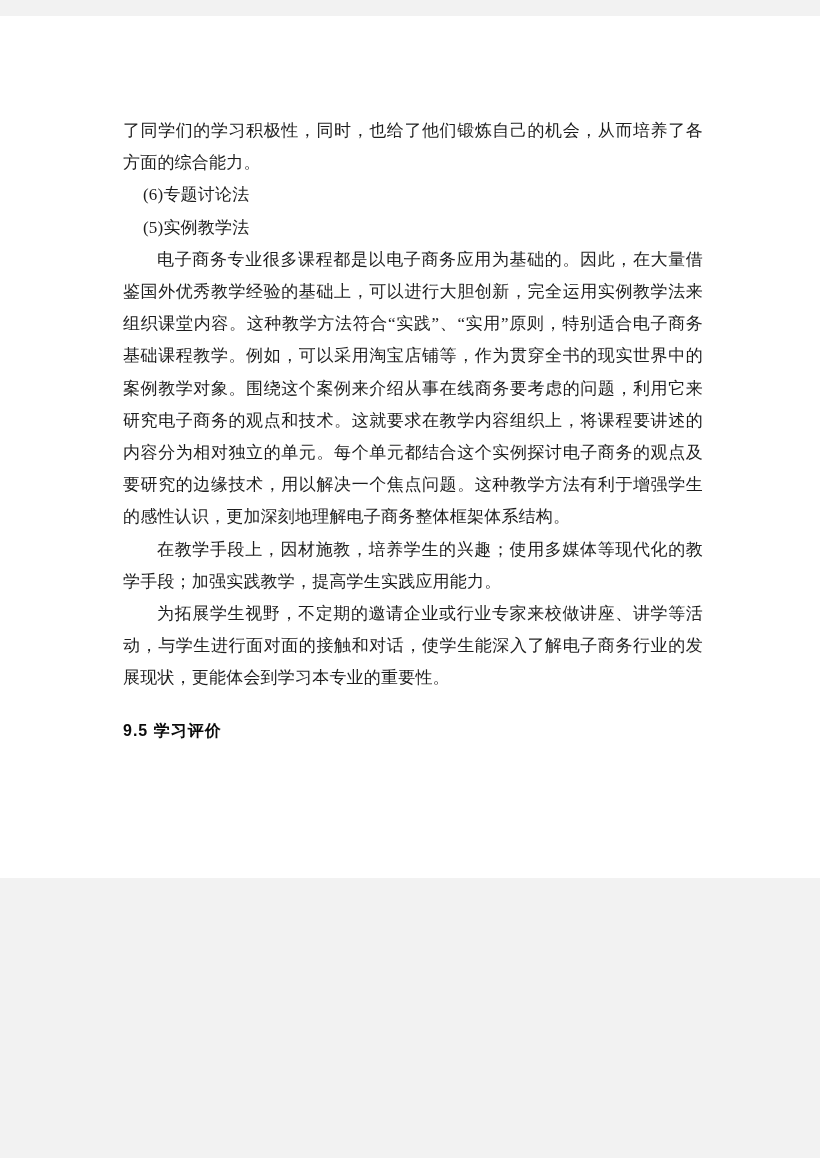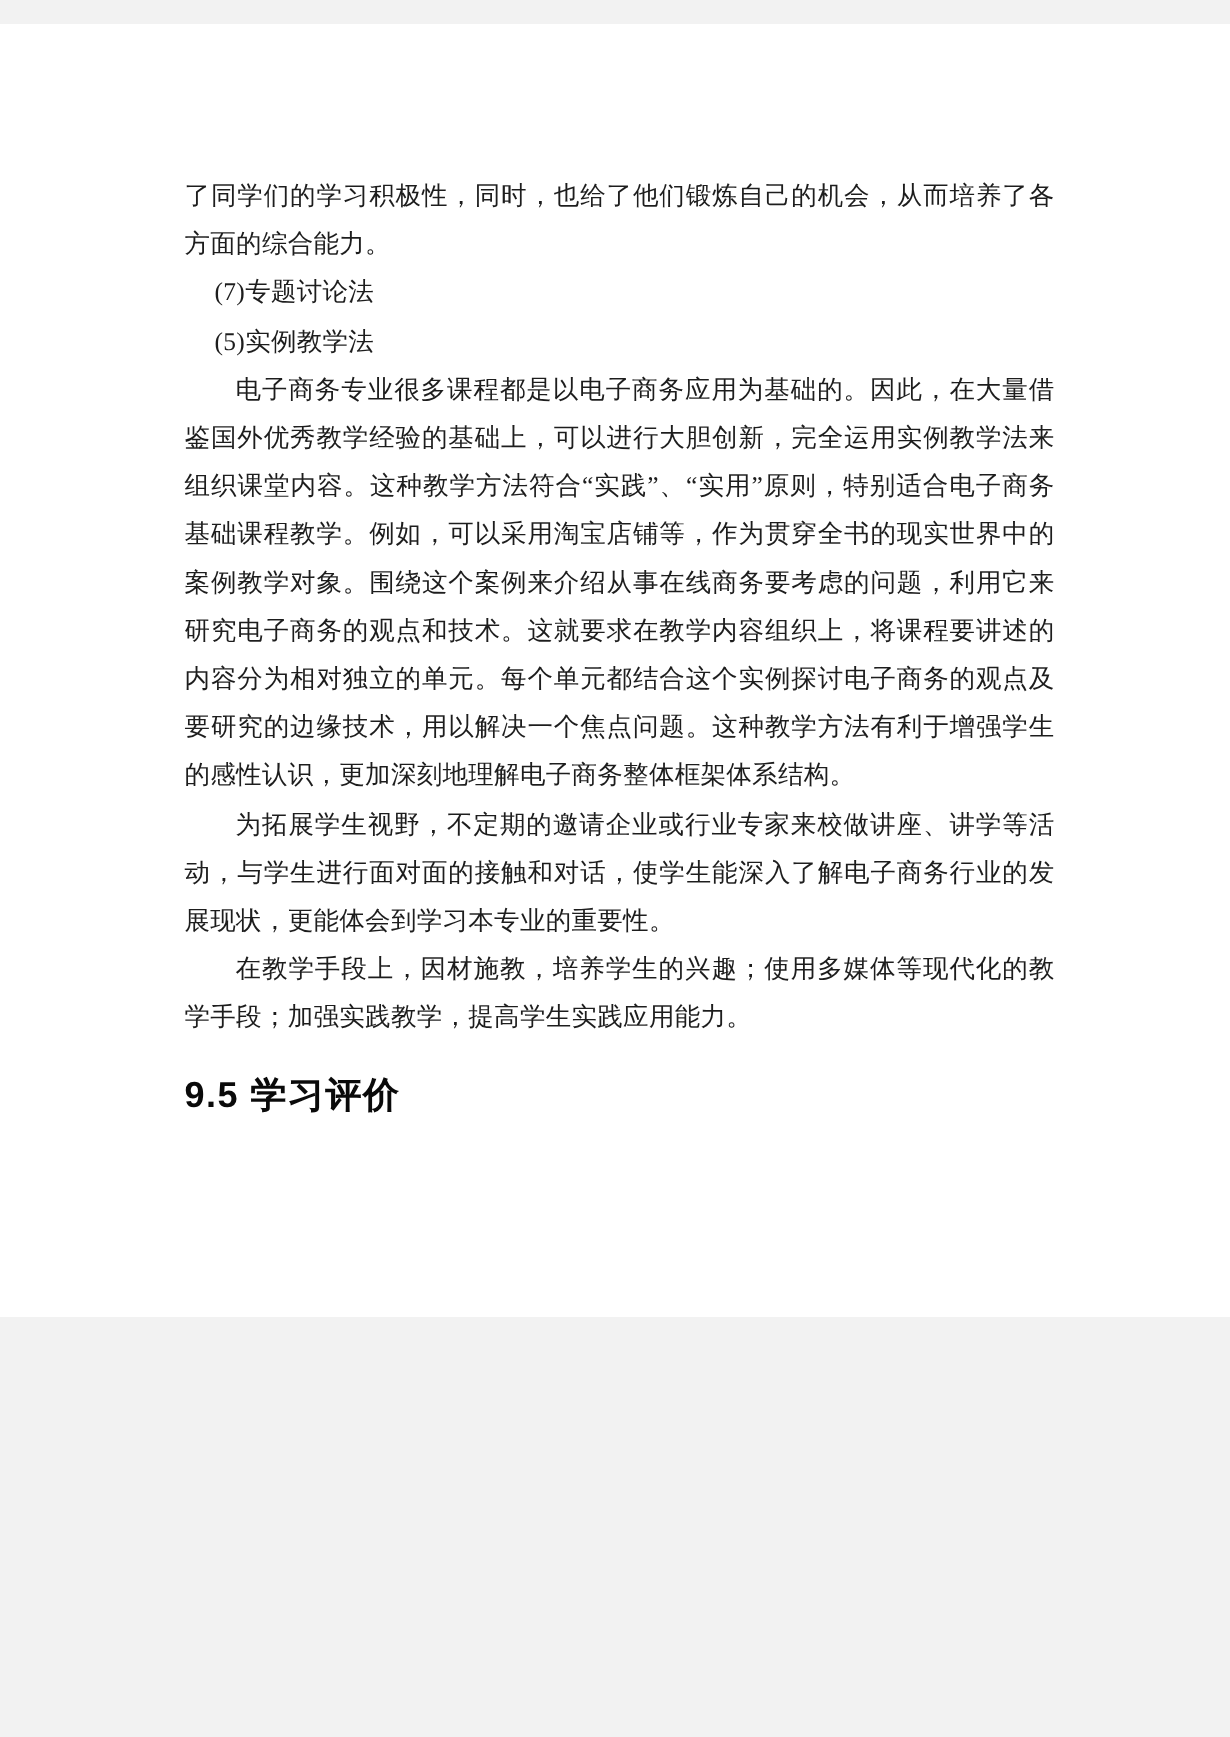--- a/index.html
+++ b/index.html
@@ -33,21 +33,21 @@
     text-align:justify;
     text-justify:inter-ideograph;
     letter-spacing:0.2px;
   }
   .indent-none{text-indent:0;}
   .indent-label{text-indent:20px;}
   .indent-full{text-indent:34px;}
   .section-heading{
     font-family:"Liberation Sans","DejaVu Sans",sans-serif;
     font-weight:bold;
-    font-size:24px;
+    font-size:16px;
     line-height:30px;
     color:var(--heading,#0a0a0a);
     margin:21px 0 10px 0;
     letter-spacing:1px;
   }
   .page-number{
     position:absolute;
     top:1069px;
     left:0;
     width:100%;
@@ -58,22 +58,22 @@
     font-weight:bold;
   }
 </style>
 </head>
 <body>
 
 <div class="page">
   <div class="content">
     <div>
         <p class="body-par indent-none">了同学们的学习积极性，同时，也给了他们锻炼自己的机会，从而培养了各方面的综合能力。</p>
-        <p class="body-par indent-label">(7)专题讨论法</p>
+        <p class="body-par indent-label">(6)专题讨论法</p>
         <p class="body-par indent-label">(5)实例教学法</p>
         <p class="body-par indent-full">电子商务专业很多课程都是以电子商务应用为基础的。因此，在大量借鉴国外优秀教学经验的基础上，可以进行大胆创新，完全运用实例教学法来组织课堂内容。这种教学方法符合“实践”、“实用”原则，特别适合电子商务基础课程教学。例如，可以采用淘宝店铺等，作为贯穿全书的现实世界中的案例教学对象。围绕这个案例来介绍从事在线商务要考虑的问题，利用它来研究电子商务的观点和技术。这就要求在教学内容组织上，将课程要讲述的内容分为相对独立的单元。每个单元都结合这个实例探讨电子商务的观点及要研究的边缘技术，用以解决一个焦点问题。这种教学方法有利于增强学生的感性认识，更加深刻地理解电子商务整体框架体系结构。</p>
+        <p class="body-par indent-full">在教学手段上，因材施教，培养学生的兴趣；使用多媒体等现代化的教学手段；加强实践教学，提高学生实践应用能力。</p>
         <p class="body-par indent-full">为拓展学生视野，不定期的邀请企业或行业专家来校做讲座、讲学等活动，与学生进行面对面的接触和对话，使学生能深入了解电子商务行业的发展现状，更能体会到学习本专业的重要性。</p>
-        <p class="body-par indent-full">在教学手段上，因材施教，培养学生的兴趣；使用多媒体等现代化的教学手段；加强实践教学，提高学生实践应用能力。</p>
       </div>
     <h2 class="section-heading">9.5 学习评价</h2>
   </div>
   <div class="page-number">17</div>
 </div>
 
 </body></html>

